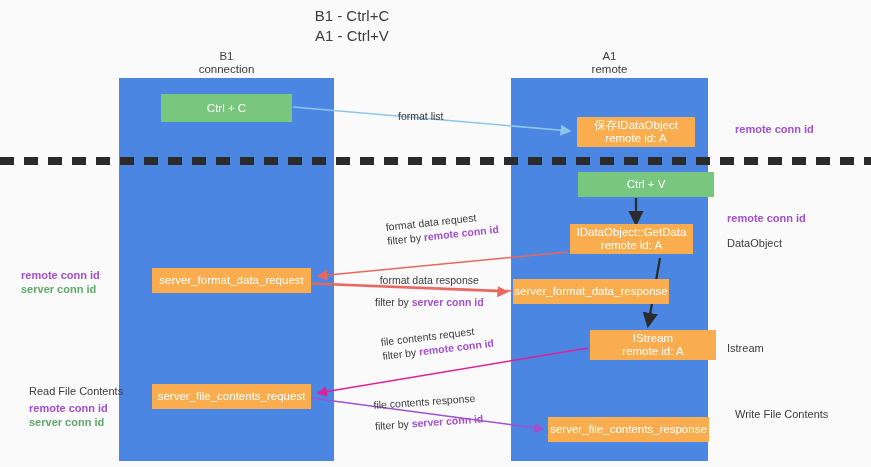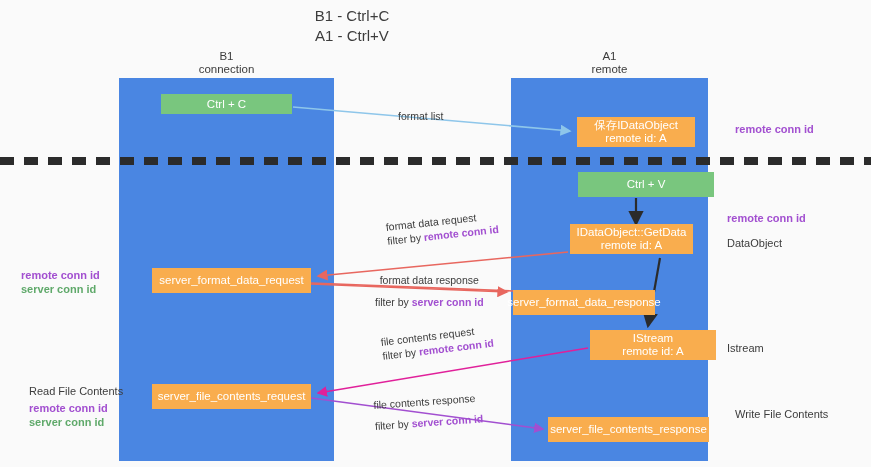--- a/index.html
+++ b/index.html
@@ -42,26 +42,26 @@
     display:flex;align-items:center;justify-content:center;
     text-align:center;
     font-size:11.5px;line-height:13px;
     color:#ffffff;
     padding:2px 4px;
   }
   .box.green{background:#79c67e;}
   .box.orange{background:#f9ad4e;}
   .box .l2{display:block;}
 
-  #box-ctrlc{left:161px;top:94px;width:131px;height:20px;}
+  #box-ctrlc{left:161px;top:94px;width:131px;height:28px;}
   #box-idataobject{left:577px;top:117px;width:118px;height:30px;}
   #box-ctrlv{left:578px;top:172px;width:136px;height:25px;}
   #box-getdata{left:570px;top:224px;width:123px;height:30px;}
   #box-sfdreq{left:152px;top:268px;width:159px;height:25px;}
-  #box-sfdresp{left:513px;top:290px;width:142px;height:25px;}
+  #box-sfdresp{left:513px;top:279px;width:156px;height:25px;}
   #box-istream{left:590px;top:330px;width:126px;height:30px;}
   #box-sfcreq{left:152px;top:384px;width:159px;height:25px;}
   #box-sfcresp{left:548px;top:417px;width:161px;height:25px;}
 
   
   .note{font-size:11px;line-height:14px;}
   .note .purple{color:#a24fd0;font-weight:bold;}
   .note .green{color:#5fa96a;font-weight:bold;}
   .note .plain{color:#3c3c3c;}
 

